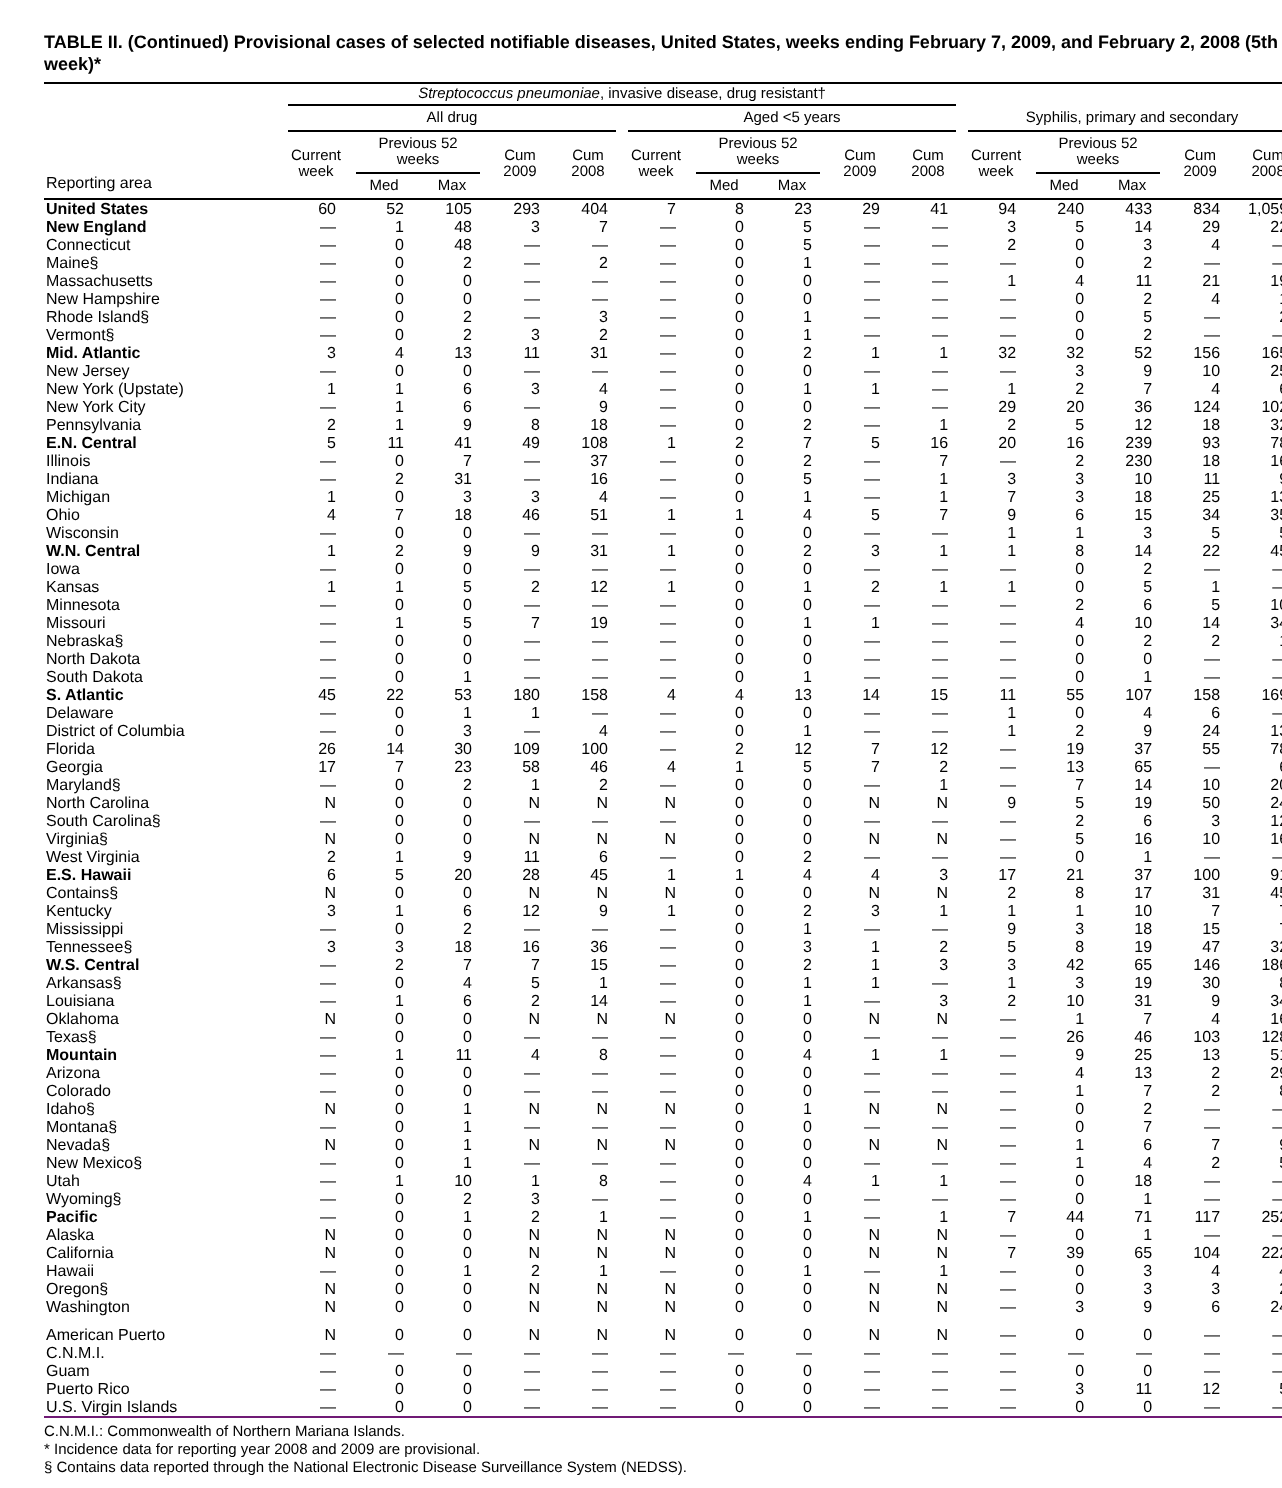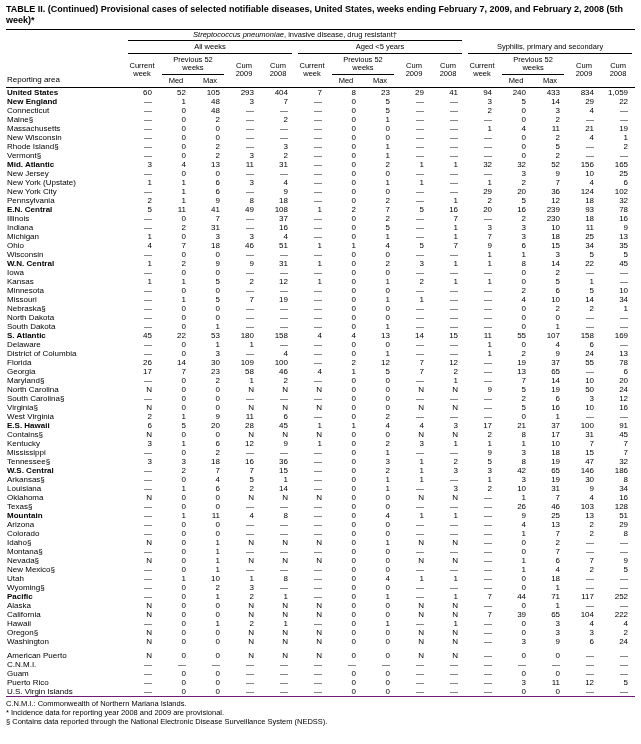--- a/index.html
+++ b/index.html
@@ -1,17 +1,17 @@
 <!DOCTYPE html>
 <html><head>
 <meta charset="utf-8">
 <style>
   html,body{margin:0;padding:0;background:#fff;}
   body{width:641px;font-family:"Liberation Sans",sans-serif;color:#000;}
-  .page{padding:4px 6px 0 6px;}
+  .page{padding:16px 6px 0 6px;margin-left:16px;}
   .title{font-size:9px;font-weight:bold;line-height:1.25;margin-bottom:2px;width:629px;}
   table{border-collapse:collapse;table-layout:fixed;width:629px;}
   col.c-area{width:119px;}
   col.c-n{width:34px;}
   thead th{font-weight:normal;font-size:7.5px;line-height:1.15;text-align:center;vertical-align:bottom;padding:1px 1px;}
   thead tr:first-child th{border-top:1px solid #000;}
   th.area-hdr{text-align:left;vertical-align:bottom;font-size:8px;padding-left:1px;padding-bottom:2px;}
   .u{border-bottom:1px solid #000;padding-bottom:1px;margin:0 2px;}
   .i{font-style:italic;}
   th.cw{vertical-align:middle;padding-bottom:2px;}
@@ -41,21 +41,21 @@
         <th class="area-hdr" rowspan="4">Reporting area</th>
         <th colspan="10">
           <div class="u"><span class="i">Streptococcus pneumoniae</span><span>, invasive disease, drug resistant†</span></div>
         </th>
         <th colspan="5" rowspan="2">
           <div class="u">Syphilis, primary and secondary</div>
         </th>
       </tr>
       <tr>
         <th colspan="5">
-            <div class="u">All weeks</div>
+            <div class="u">All drug</div>
           </th>
         <th colspan="5">
             <div class="u">Aged &lt;5 years</div>
           </th>
       </tr>
       <tr>
         <th rowspan="2" class="cw">Current week</th>
         <th colspan="2">
             <div class="u">Previous 52 weeks</div>
           </th>
@@ -168,21 +168,21 @@
           <td class="num">0</td>
           <td class="num">—</td>
           <td class="num">—</td>
           <td class="num">1</td>
           <td class="num">4</td>
           <td class="num">11</td>
           <td class="num">21</td>
           <td class="num">19</td>
         </tr>
         <tr>
-          <td class="area">New Wisconsin</td>
+          <td class="area">New Hampshire</td>
           <td class="num">—</td>
           <td class="num">0</td>
           <td class="num">0</td>
           <td class="num">—</td>
           <td class="num">—</td>
           <td class="num">—</td>
           <td class="num">0</td>
           <td class="num">0</td>
           <td class="num">—</td>
           <td class="num">—</td>

